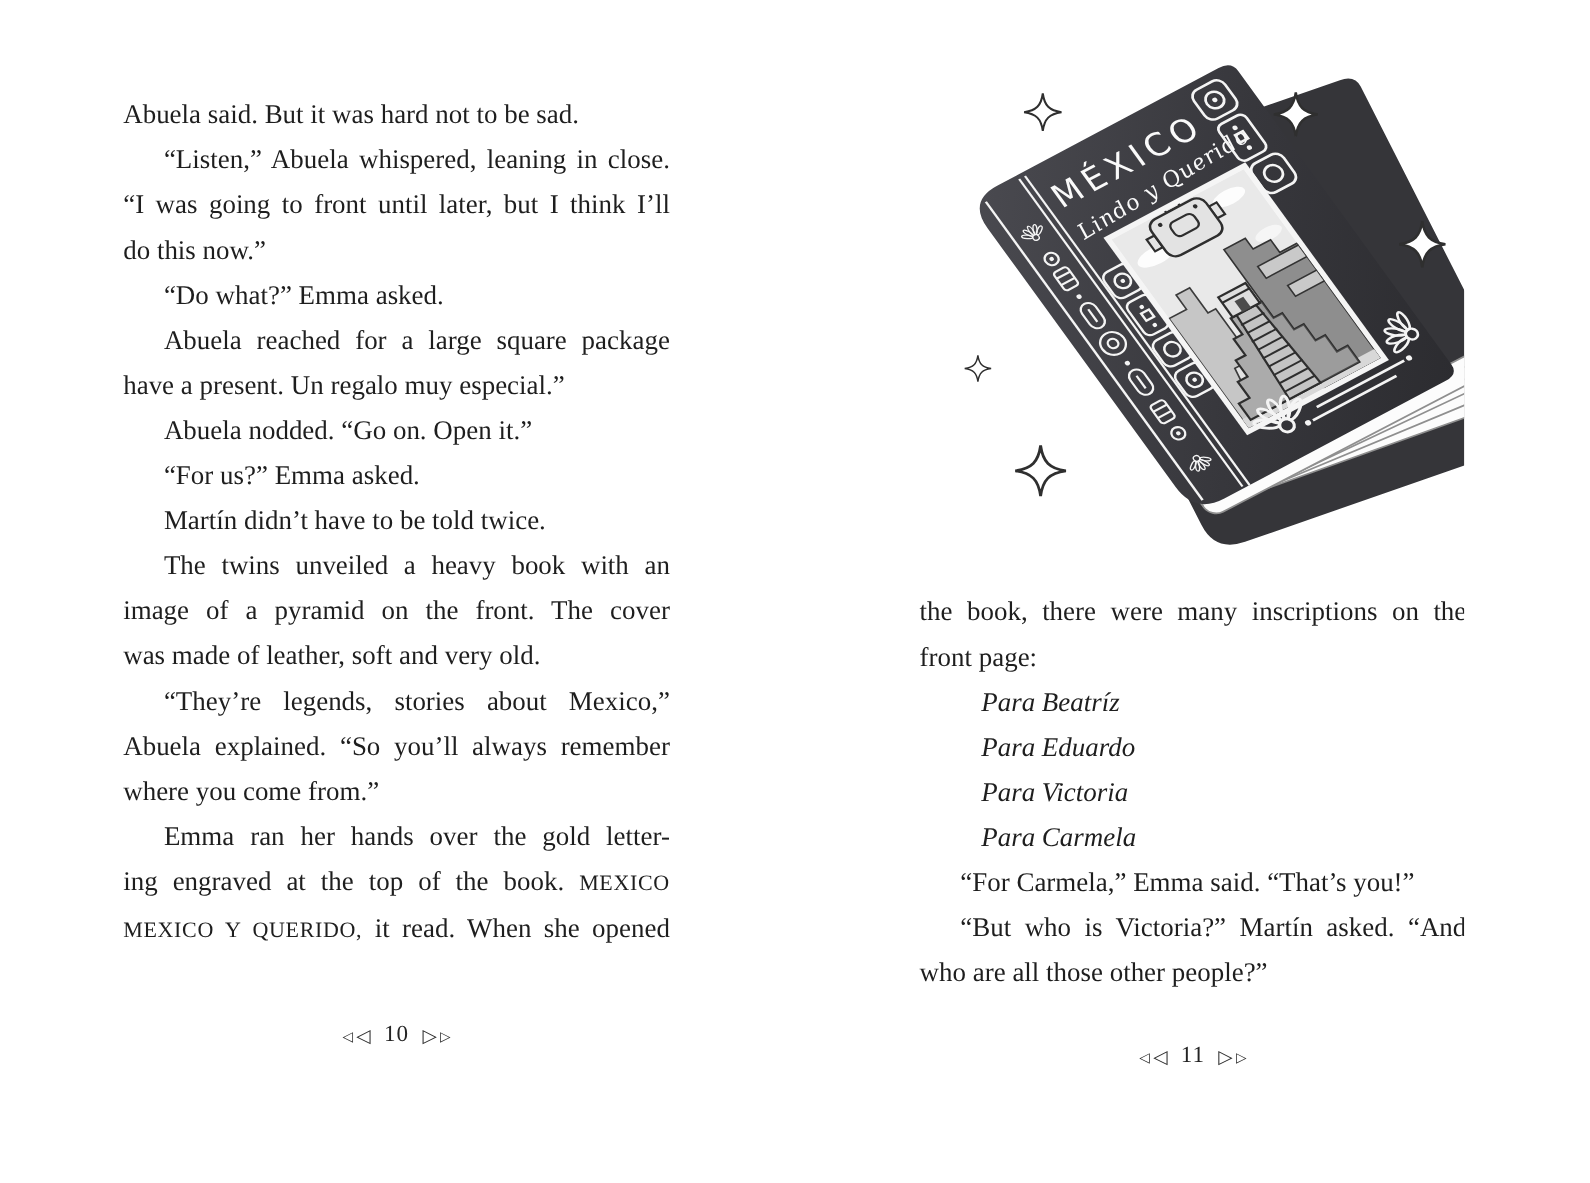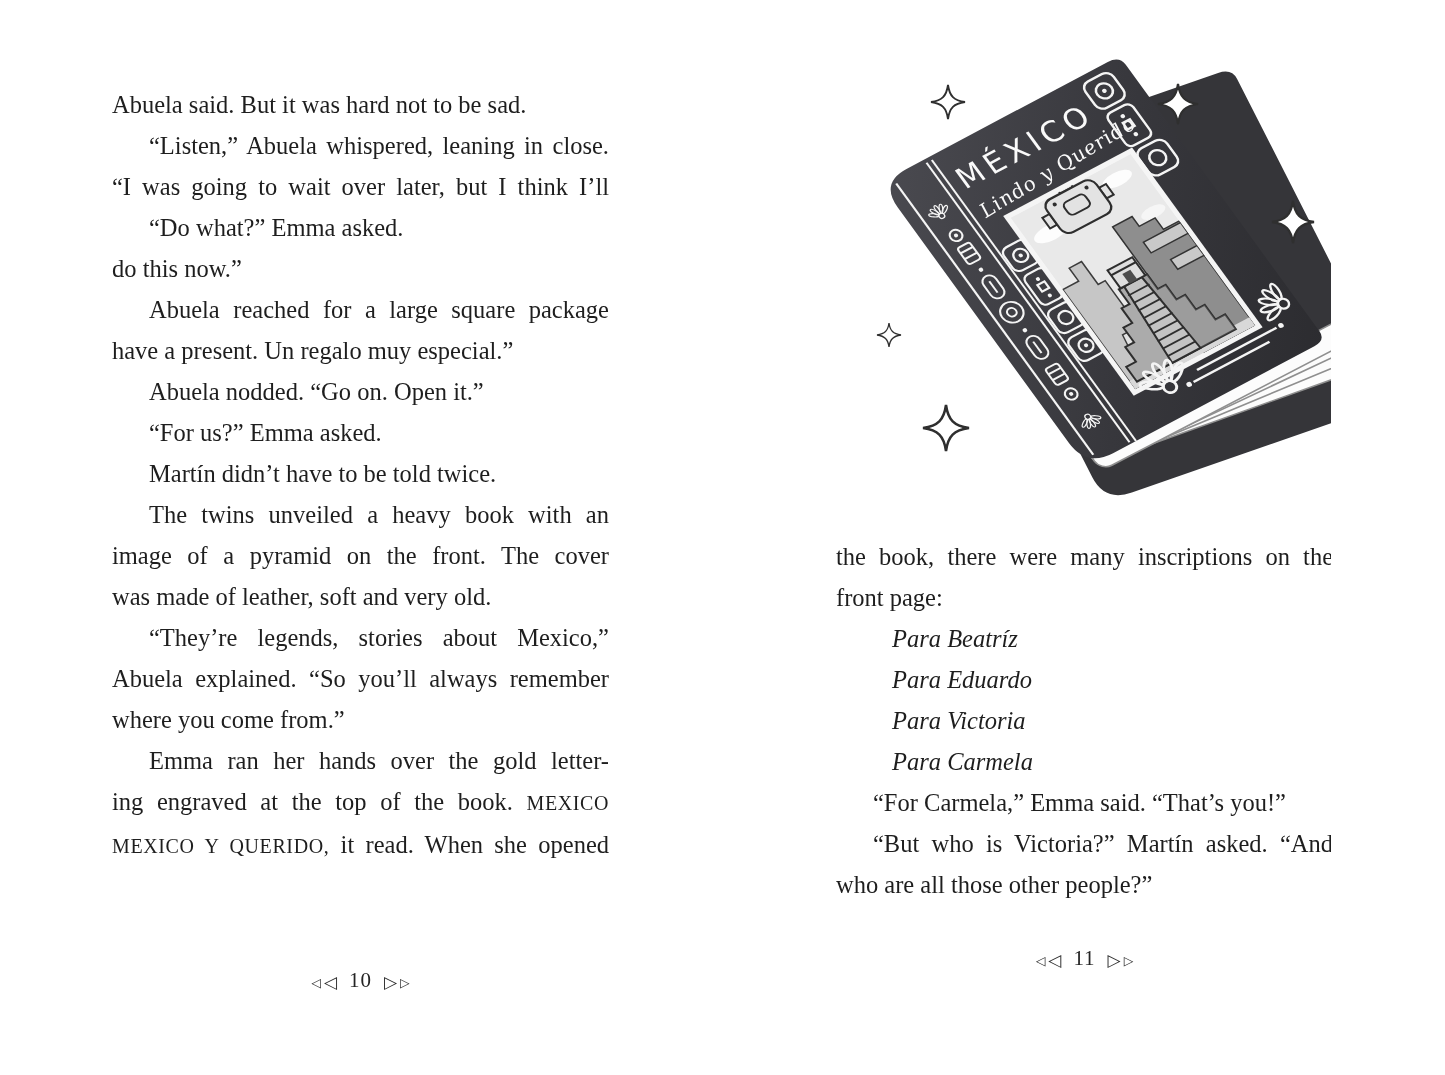--- a/index.html
+++ b/index.html
@@ -24,23 +24,23 @@
   .illus { position:absolute; left:825px; top:38px; width:575px; height:505px; }
 </style>
 </head>
 <body>
 
 <div class="sheet">
 
   <div class="textcol" style="left:112px; top:84px;">
       <div class="line"><span>Abuela said. But it was hard not to be sad.</span></div>
       <div class="line justify indent"><span>“Listen,” Abuela whispered, leaning in close.</span></div>
-      <div class="line justify"><span>“I was going to wait over later, but I think I’ll</span></div>
+      <div class="line justify"><span>“I was going to front until later, but I think I’ll</span></div>
+      <div class="line"><span>do this now.”</span></div>
       <div class="line indent"><span>“Do what?” Emma asked.</span></div>
-      <div class="line"><span>do this now.”</span></div>
       <div class="line justify indent"><span>Abuela reached for a large square package</span></div>
       <div class="line"><span>have a present. Un regalo muy especial.”</span></div>
       <div class="line indent"><span>Abuela nodded. “Go on. Open it.”</span></div>
       <div class="line indent"><span>“For us?” Emma asked.</span></div>
       <div class="line indent"><span>Martín didn’t have to be told twice.</span></div>
       <div class="line justify indent"><span>The twins unveiled a heavy book with an</span></div>
       <div class="line justify"><span>image of a pyramid on the front. The cover</span></div>
       <div class="line"><span>was made of leather, soft and very old.</span></div>
       <div class="line justify indent"><span>“They’re legends, stories about Mexico,”</span></div>
       <div class="line justify"><span>Abuela explained. “So you’ll always remember</span></div>
@@ -210,20 +210,20 @@
       <div class="line"><span>front page:</span></div>
       <div class="line indent"><span class="italic">Para Beatríz</span></div>
       <div class="line indent"><span class="italic">Para Eduardo</span></div>
       <div class="line indent"><span class="italic">Para Victoria</span></div>
       <div class="line indent"><span class="italic">Para Carmela</span></div>
       <div class="line indent"><span>“For Carmela,” Emma said. “That’s you!”</span></div>
       <div class="line justify indent"><span>“But who is Victoria?” Martín asked. “And</span></div>
       <div class="line"><span>who are all those other people?”</span></div>
     </div>
 
-  <div class="pgfoot" style="left:112px; top:968px;">
+  <div class="pgfoot" style="left:112px; top:927px;">
     <span class="tri sm">◁</span><span class="tri l2">◁</span><span class="num">10</span><span class="tri r1">▷</span><span class="tri sm">▷</span>
   </div>
   <div class="pgfoot" style="left:836px; top:946px;">
     <span class="tri sm">◁</span><span class="tri l2">◁</span><span class="num">11</span><span class="tri r1">▷</span><span class="tri sm">▷</span>
   </div>
 
 </div>
 
 </body></html>

